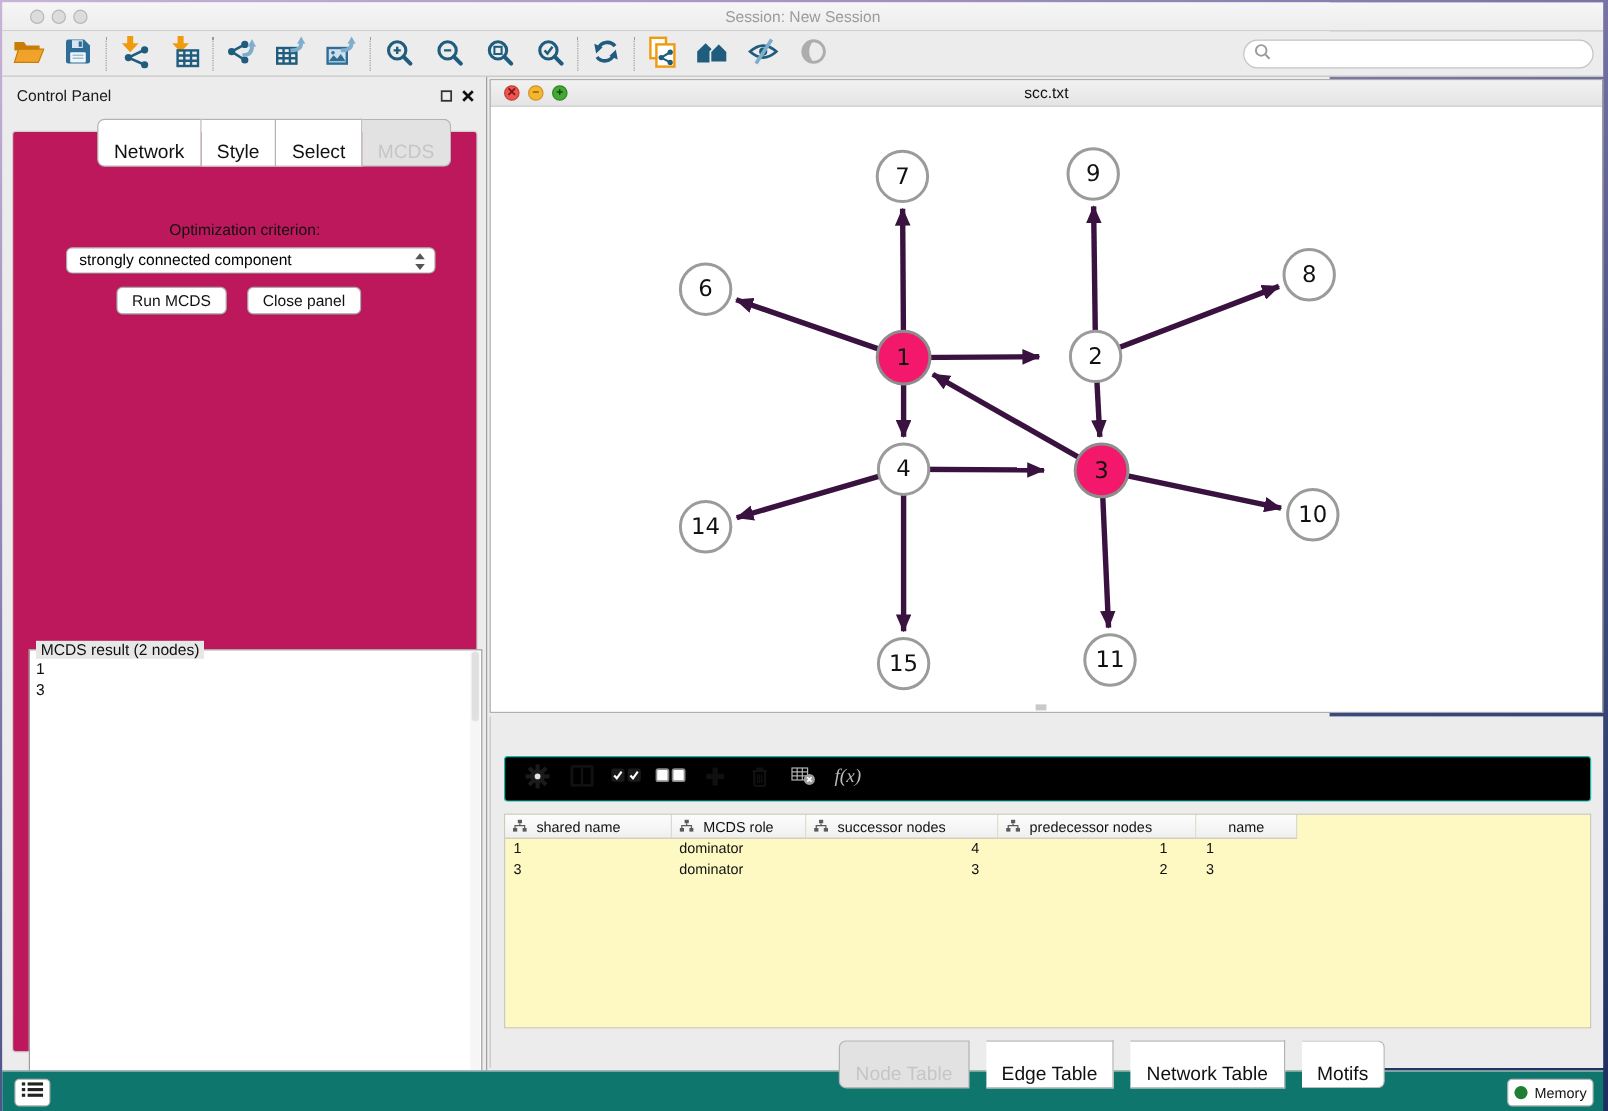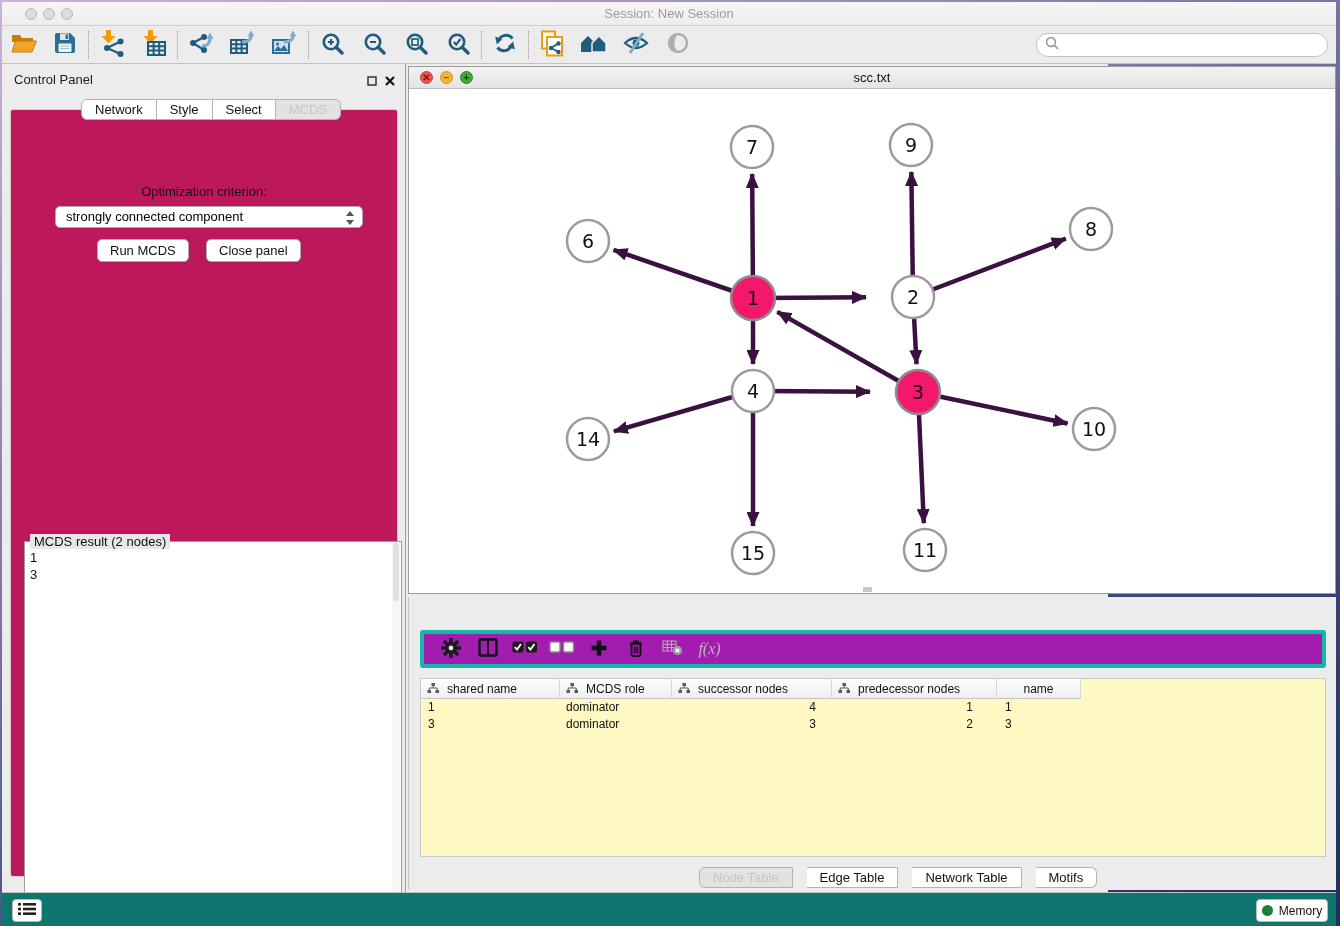--- a/index.html
+++ b/index.html
@@ -27,21 +27,21 @@
   .search input { border:none; outline:none; flex:1; height:18px; font-size:13px; background:transparent; margin-left:4px; }
 
   
   .cpanel { position:absolute; left:0; top:62px; width:404px; height:828px; background:#ececec;
     border-right:1px solid #9e9e9e; }
   .phead { position:absolute; left:0; top:0; width:100%; height:30px; }
   .phead .ptitle { position:absolute; left:12px; top:8px; font-size:13px; color:#1c1c1c; }
   .wicons { position:absolute; right:10px; top:8px; display:flex; gap:8px; align-items:center; }
   .seg { display:flex; position:absolute; z-index:3; }
   .seg .tab { background:#fff; border:1px solid #b3b3b3; border-left:none; height:21px;
-    padding:2px 13px; font-size:13px; color:#111; cursor:default; }
+    padding:19px 13px; font-size:16px; color:#111; cursor:default; }
   .seg .tab:first-child { border-left:1px solid #b3b3b3; border-radius:6px 0 0 6px; }
   .seg .tab:last-child { border-radius:0 6px 6px 0; }
   .seg .tab.pressed { background:#e2e2e2; color:#c6c6c6; }
   .cp-tabs { left:79px; top:35px; }
   .cp-inner { position:absolute; left:8px; top:45px; width:388px; height:768px;
     background:#be185d; border:1px solid #cfcfcf; border-radius:3px; }
   .opt-label { position:absolute; left:0; width:100%; top:74px; text-align:center; font-size:13px; color:#111; }
   .selectbox { position:absolute; left:44px; top:96px; width:308px; height:22px; background:#fff;
     border:1px solid #ababab; border-radius:5px; font-size:13px; line-height:20px; padding-left:10px;
     box-shadow:0 1px 1px rgba(0,0,0,.05); }
@@ -72,22 +72,22 @@
     line-height:12px; text-align:center; font-weight:bold; cursor:default; }
   .tlb.red   { left:11px; background:#ee544e; border:1px solid #c33f38; color:#7b150f; }
   .tlb.yel   { left:31px; background:#f5b52e; border:1px solid #cf9325; color:#7c5a00; }
   .tlb.grn   { left:51px; background:#43a834; border:1px solid #2f8424; color:#0d4d10; }
   .canvas { position:absolute; left:0; top:22px; width:926px; height:504px; background:#fff; }
   .grip { position:absolute; left:454px; bottom:1px; width:9px; height:5px; background:#c9c9c9; }
 
   
   .tpanel { position:absolute; left:406px; top:595px; width:928px; height:293px; background:#ececec;
     border-left:1px solid #c6c6c6; }
-  .tp-toolbar { position:absolute; left:11px; top:33px; width:906px; height:38px; background:#a21caf;
-    border:4px solid #14b8a6; border-radius:3px; display:flex; align-items:center; padding-left:8px; }
+  .tp-toolbar { position:absolute; left:11px; top:33px; width:906px; height:38px; background:#000000;
+    border:1px solid #14b8a6; border-radius:3px; display:flex; padding-left:8px; }
   .tp-toolbar .tbtn { width:37px; height:34px; }
   .fx { font-family:"Liberation Serif",serif; font-style:italic; font-size:16px; color:#b9b9b9; }
   .dtable { position:absolute; left:11px; top:81px; width:906px; height:179px; background:#fef9c3;
     border:1px solid #c9c9c9; overflow:hidden; }
   .thead { display:flex; height:20px; }
   .th { display:flex; align-items:center; height:20px; background:linear-gradient(#fdfdfd,#efefef);
     border-right:1px solid #d8d8d8; border-bottom:1px solid #c4c4c4; font-size:12px; color:#111;
     padding-left:6px; cursor:default; }
   .th span { margin-left:8px; }
   .th.center { justify-content:center; padding-left:0; }

